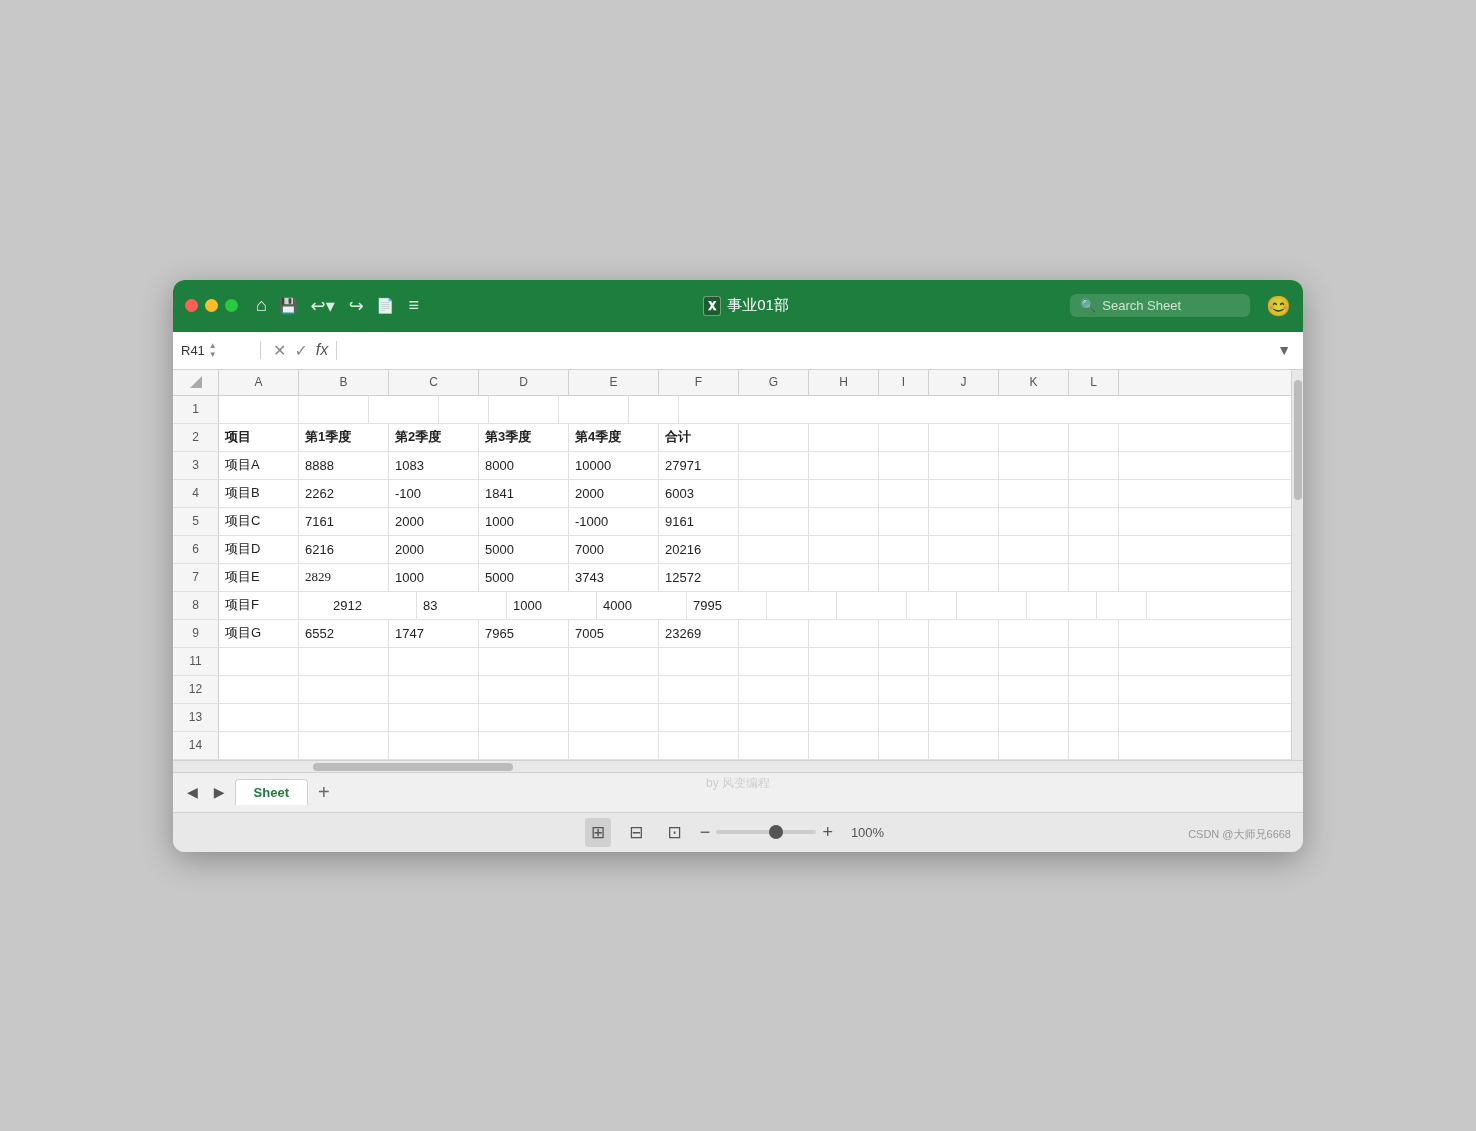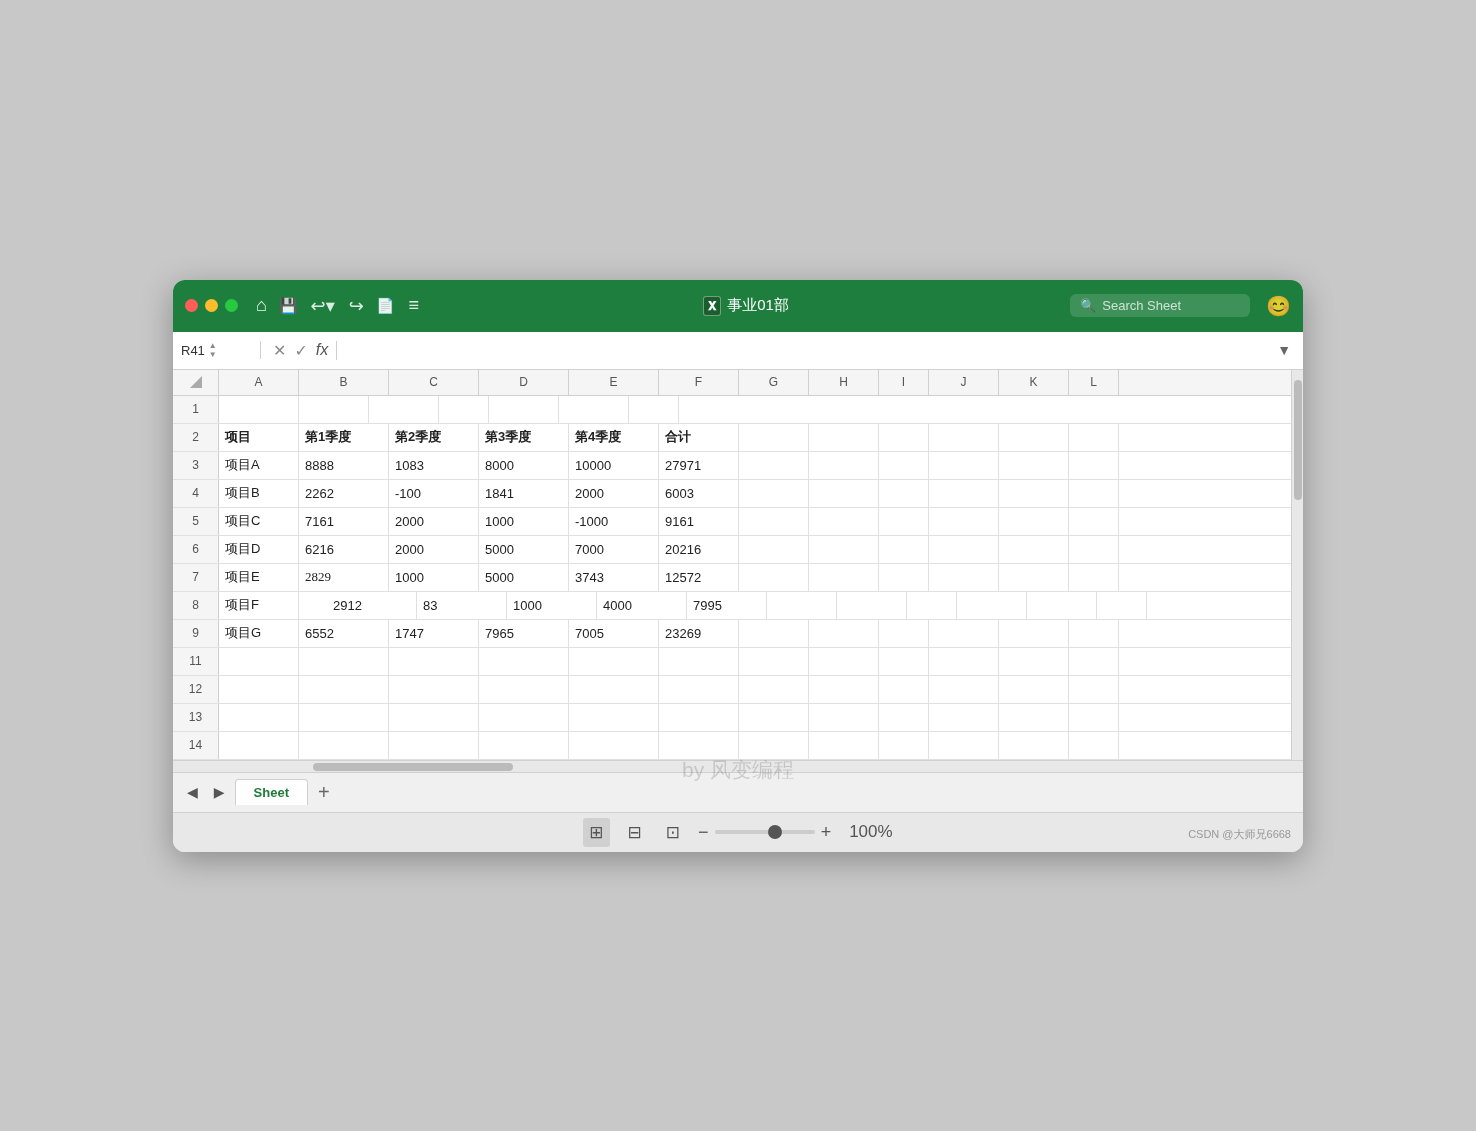--- a/index.html
+++ b/index.html
@@ -336,46 +336,46 @@
       width: 14px;
       height: 14px;
       background: #555;
       border-radius: 50%;
       position: absolute;
       top: -5px;
       left: 60%;
       transform: translateX(-50%);
     }
     .zoom-label {
-      font-size: 17px;
+      font-size: 13px;
       color: #555;
       min-width: 40px;
       margin-left: 12px;
     }
     
     .hscroll {
       height: 12px;
       background: #e8e8e8;
       border-top: 1px solid #d0d0d0;
     }
     .hscroll-thumb {
       height: 8px;
       width: 200px;
       background: #bbb;
       border-radius: 4px;
       margin: 2px 140px;
     }
     
     .watermark {
       position: absolute;
-      bottom: 68px;
+      bottom: 60px;
       left: 50%;
       transform: translateX(-50%);
       color: rgba(0,0,0,0.15);
-      font-size: 21px;
+      font-size: 12px;
       pointer-events: none;
       white-space: nowrap;
     }
     
     .csdn-badge {
       position: absolute;
       bottom: 10px;
       right: 12px;
       font-size: 11px;
       color: #999;

